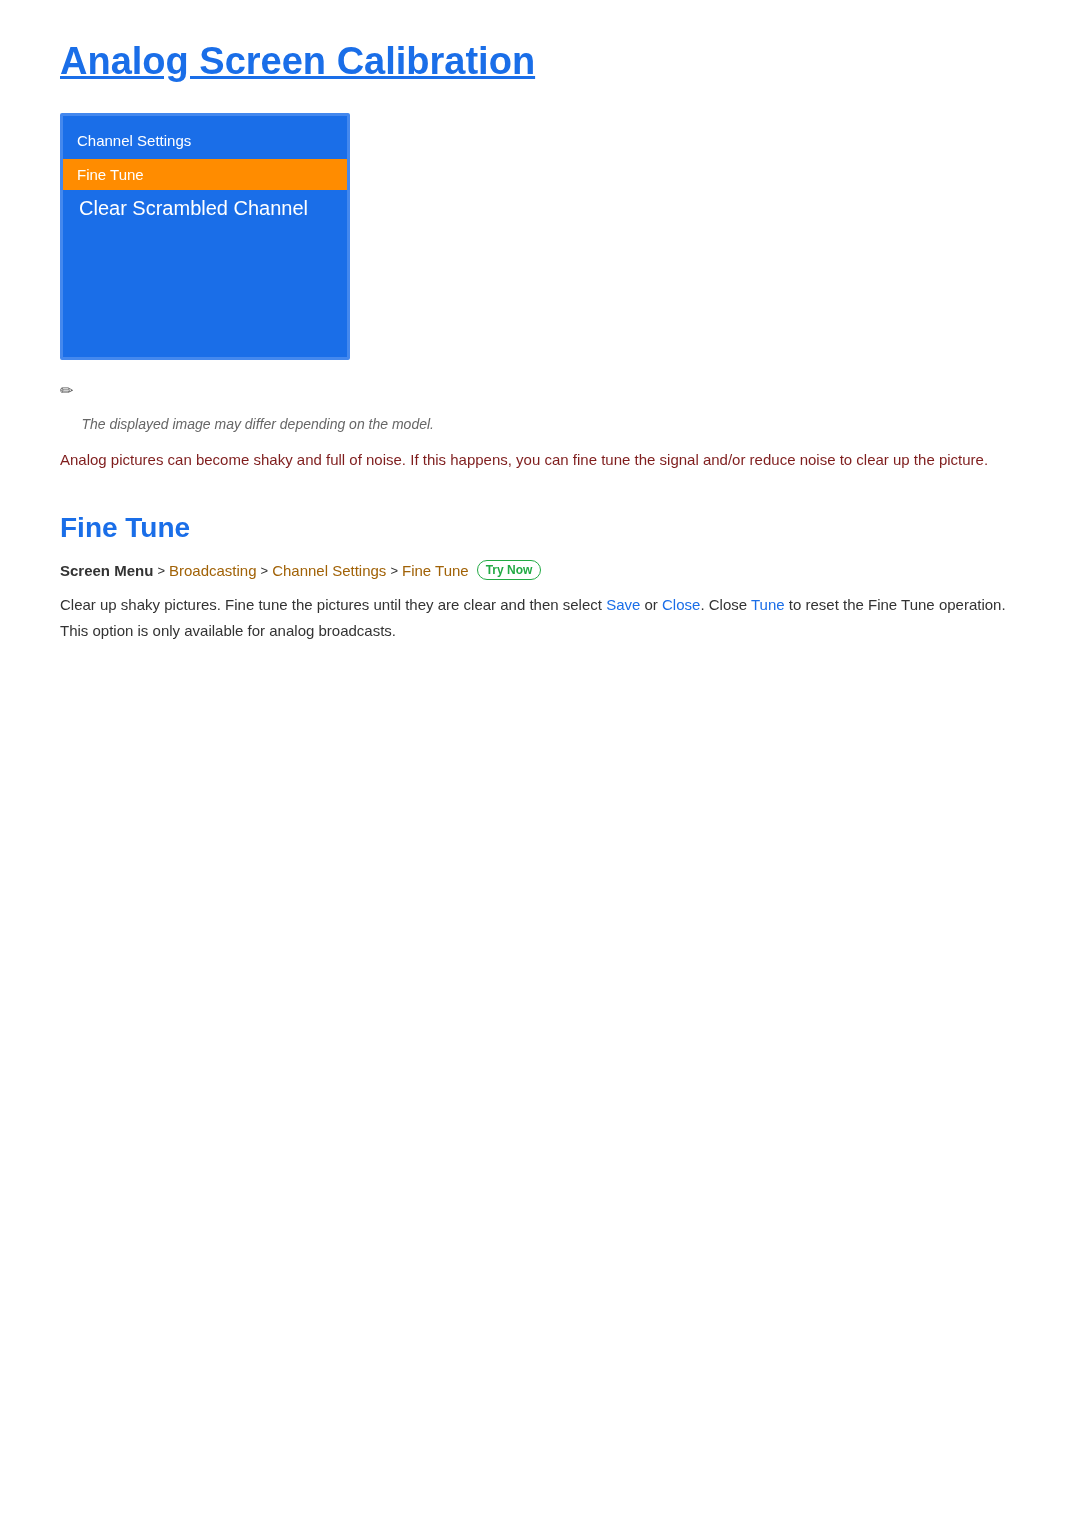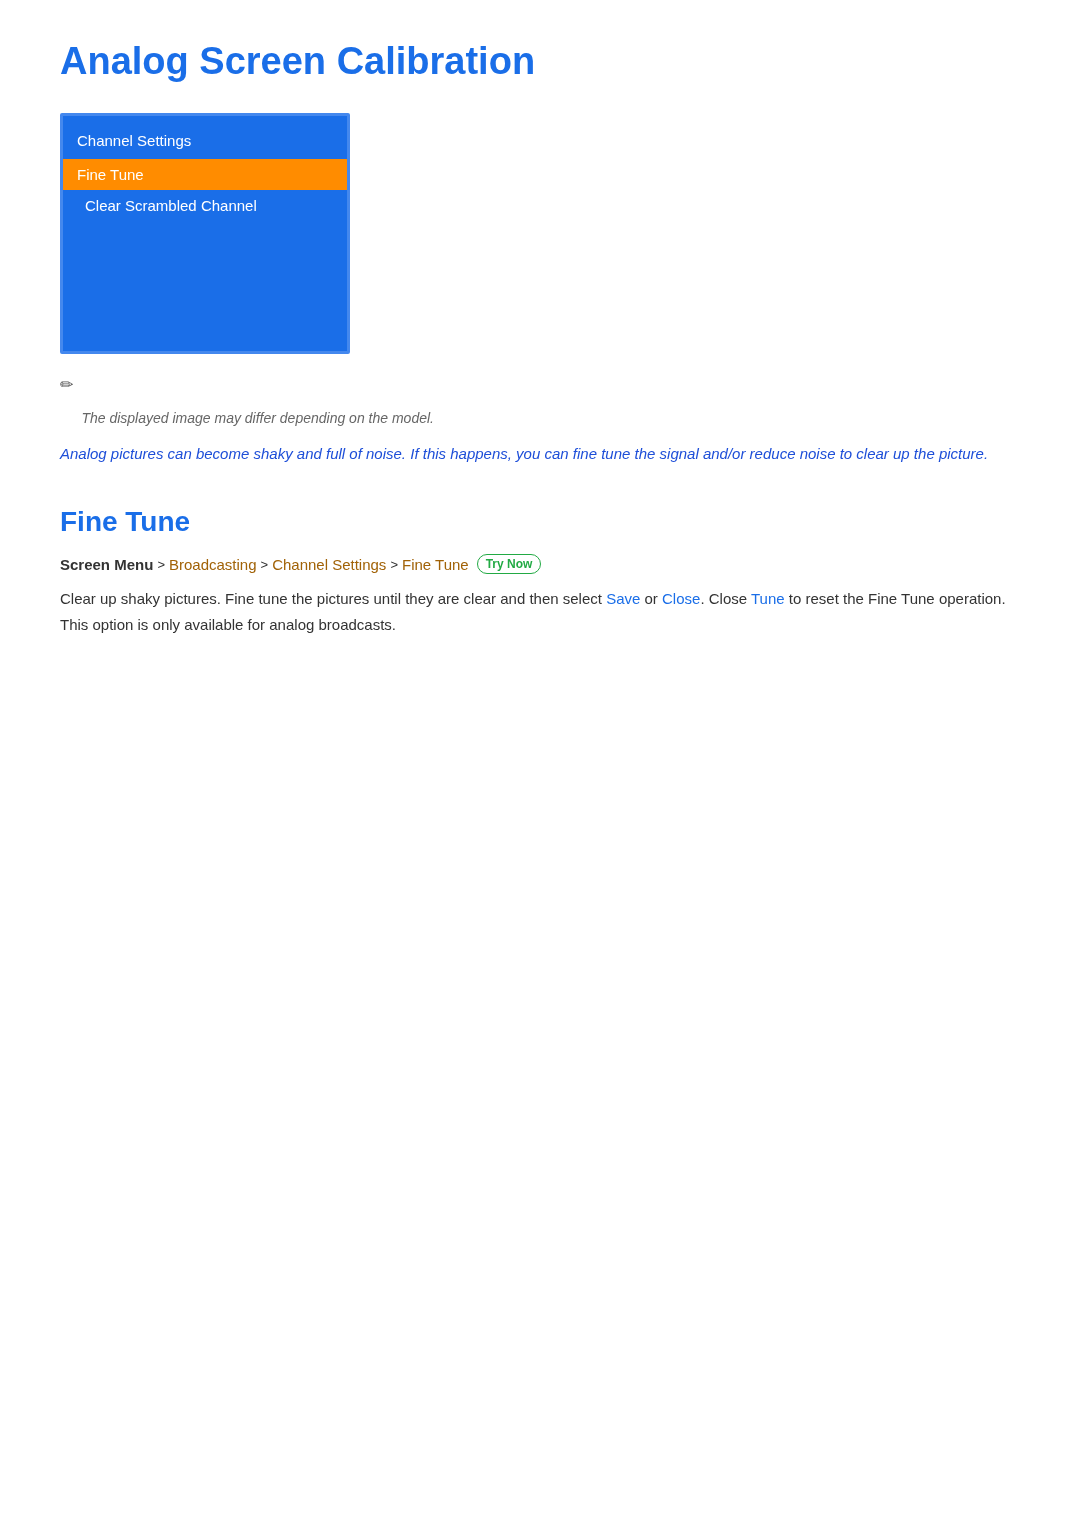--- a/index.html
+++ b/index.html
@@ -15,20 +15,21 @@
       padding: 40px 60px;
       width: 1080px;
       min-height: 1527px;
     }
 
     .page-title {
       color: #1a6ee8;
       font-size: 38px;
       font-weight: bold;
       margin-bottom: 30px;
+      text-decoration: underline;
     }
 
     .tv-menu-container {
       width: 290px;
       background: #1a6ee8;
       border: 3px solid #4488ee;
       border-radius: 2px;
       padding: 10px 0;
       margin-bottom: 20px;
     }
@@ -43,22 +44,22 @@
     .tv-menu-item-selected {
       background: #ff8c00;
       color: #ffffff;
       font-size: 15px;
       padding: 7px 14px;
       font-weight: normal;
     }
 
     .tv-menu-item {
       color: #ffffff;
-      font-size: 15px;
-      padding: 7px 22px;
+      font-size: 20px;
+      padding: 7px 16px;
       font-weight: normal;
     }
 
     .tv-menu-spacer {
       height: 120px;
     }
 
     .note-row {
       display: flex;
       align-items: flex-start;
@@ -74,25 +75,24 @@
     }
 
     .note-text {
       color: #666666;
       font-size: 14px;
       font-style: italic;
       margin-top: 36px;
     }
 
     .description-text {
-      color: #1d4ed8;
+      color: #7f1d1d;
       font-size: 15px;
       line-height: 1.6;
       margin-bottom: 40px;
-      font-style: italic;
     }
 
     .section-title {
       color: #1a6ee8;
       font-size: 28px;
       font-weight: bold;
       margin-bottom: 16px;
     }
 
     .breadcrumb-row {

